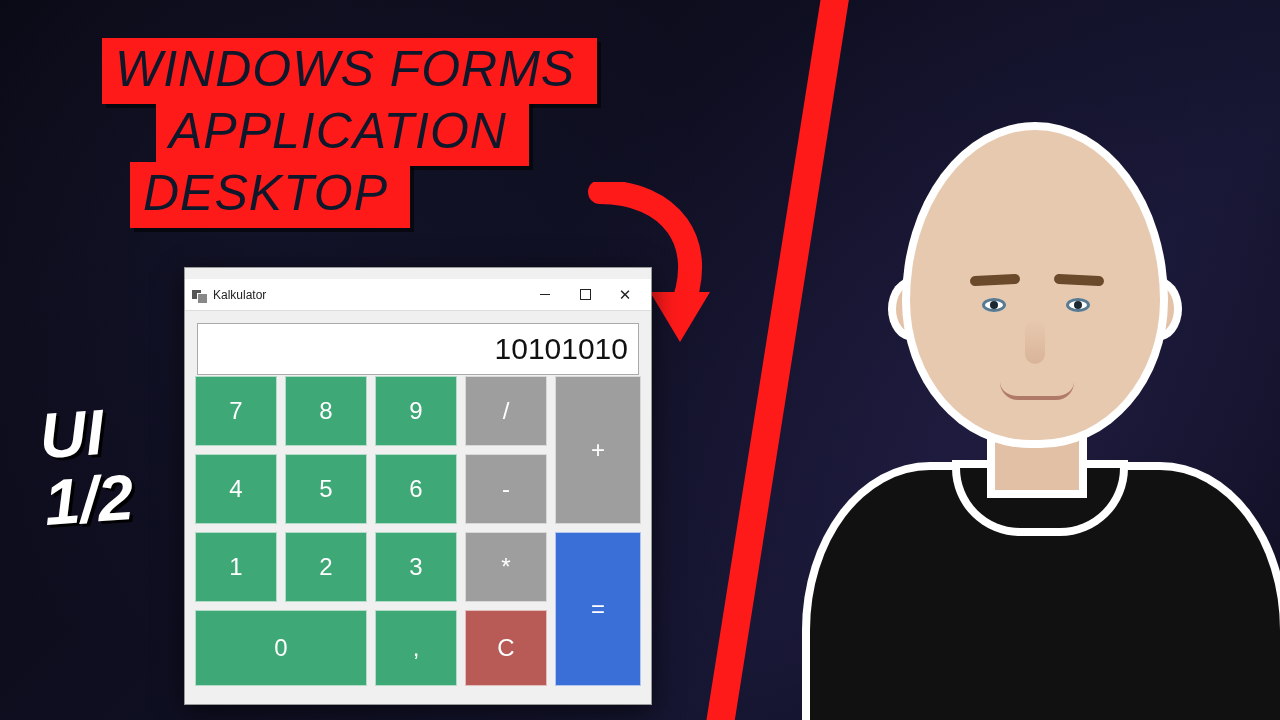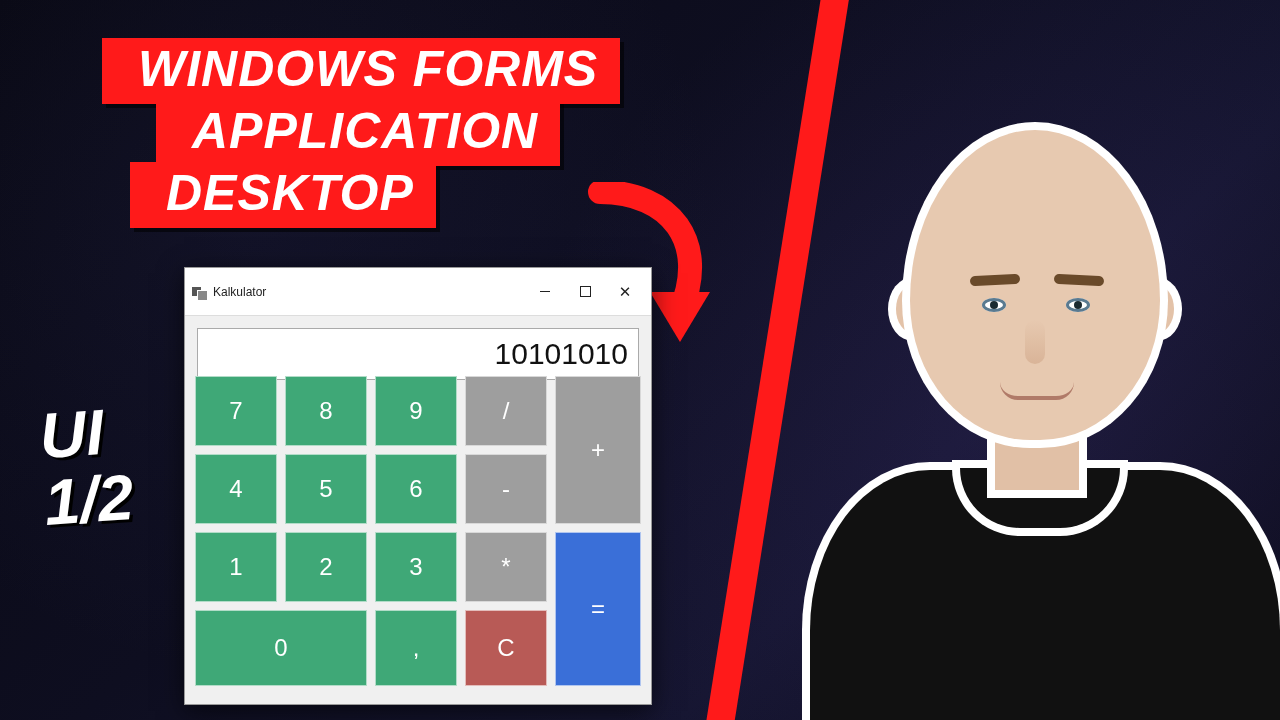--- a/index.html
+++ b/index.html
@@ -15,40 +15,40 @@
         radial-gradient(circle at 20% 30%, rgba(60,60,120,0.15) 0, transparent 40%),
         radial-gradient(circle at 80% 60%, rgba(80,60,140,0.18) 0, transparent 45%);
   }
 
   
   .stripe { position:absolute; top:-60px; left:830px; width:28px; height:880px;
       background:#ff1a1a; transform:rotate(9deg); transform-origin:top left; }
 
   
   .headline { position:absolute; left:102px; top:38px; display:flex; flex-direction:column; align-items:flex-start; gap:0; }
-  .headline span { background:#ff1a1a; color:#ffffff; font-weight:700; font-style:italic;
-      font-size:50px; letter-spacing:1px; padding:6px 22px 10px 36px; line-height:1;
+  .headline span { background:#ff1a1a; color:#0f172a; font-weight:400; font-style:italic;
+      font-size:50px; letter-spacing:1px; padding:6px 22px 10px 13px; line-height:1;
       box-shadow:4px 4px 0 rgba(0,0,0,0.55); font-family:Impact, 'Arial Black', sans-serif; }
   .headline span:nth-child(1){ align-self:flex-start; }
   .headline span:nth-child(2){ margin-left:54px; margin-top:-4px; }
   .headline span:nth-child(3){ margin-left:28px; margin-top:-4px; }
 
   
   .sidelabel { position:absolute; left:42px; top:400px; color:#fff; font-weight:900;
       font-style:italic; font-family:Impact,'Arial Black',sans-serif; font-size:64px;
       line-height:1.05; transform:rotate(-4deg); text-shadow:3px 3px 0 #000; }
 
   
   .arrow { position:absolute; left:580px; top:182px; width:140px; height:170px; }
 
   
   .calc { position:absolute; left:184px; top:267px; width:468px; height:438px;
       background:#f0f0f0; border:1px solid #999; box-shadow:0 6px 24px rgba(0,0,0,0.6); }
-  .titlebar { height:48px; background:#ffffff; display:flex; align-items:center;
-      padding:4px 6px; font-size:12px; color:#222; border-bottom:1px solid #ddd; }
+  .titlebar { height:32px; background:#ffffff; display:flex; align-items:center;
+      padding:4px 6px; font-size:12px; color:#222; border-bottom:1px solid #ddd;margin-top:11px; }
   .titlebar .icon { width:16px; height:16px; margin-right:6px; display:inline-block; position:relative; }
   .titlebar .icon::before { content:""; position:absolute; left:1px; top:3px; width:9px; height:9px; background:#555; }
   .titlebar .icon::after  { content:""; position:absolute; left:6px; top:6px; width:9px; height:9px; background:#888; border:1px solid #fff; }
   .winbtns { margin-left:auto; display:flex; }
   .winbtns div { width:40px; height:32px; display:flex; align-items:center; justify-content:center;
       font-size:13px; color:#222; font-family:'Segoe UI',Arial,sans-serif; }
   .winbtns .min::before { content:""; display:block; width:10px; height:1px; background:#222; }
   .winbtns .max::before { content:""; display:block; width:9px; height:9px; border:1px solid #222; }
   .winbtns .close { font-size:15px; }
 

